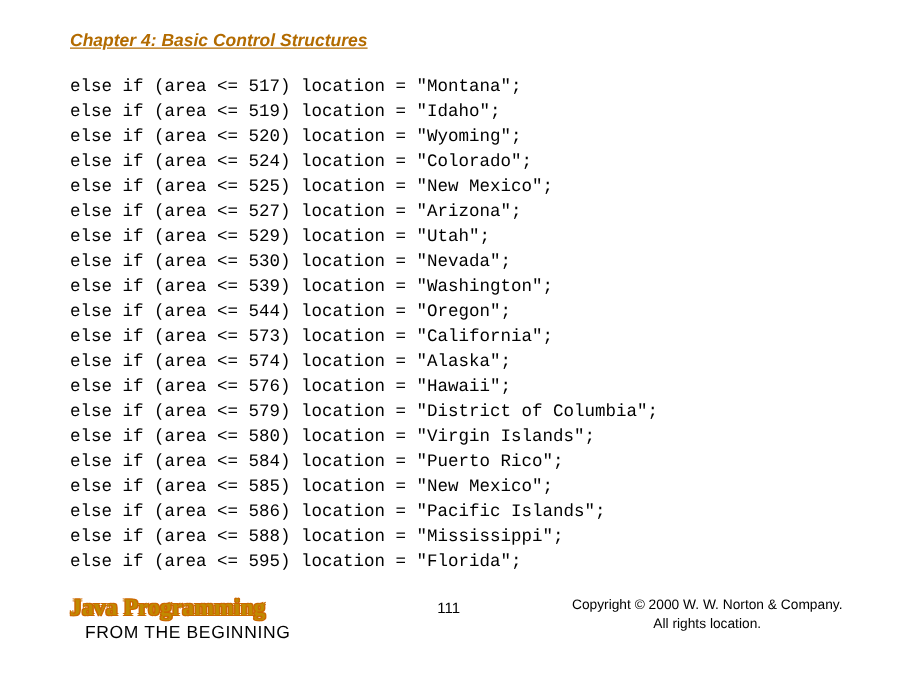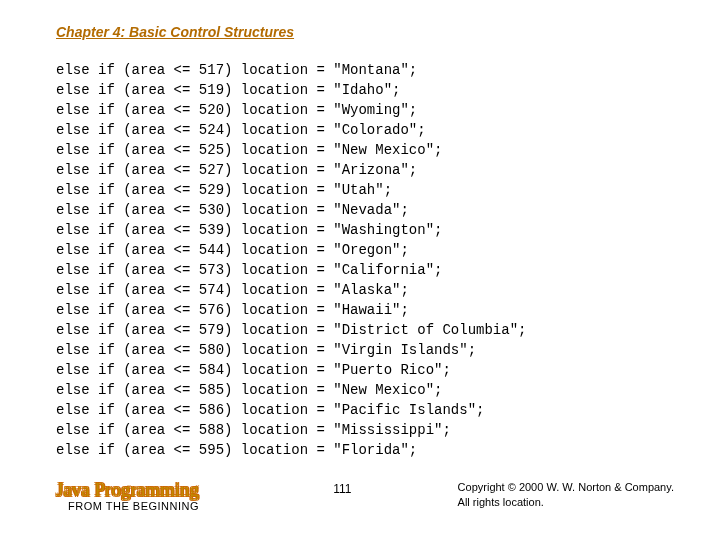--- a/index.html
+++ b/index.html
@@ -40,50 +40,50 @@
     display: flex;
     align-items: flex-start;
     justify-content: space-between;
   }
   .book-title-block {
     line-height: 1.0;
   }
   .book-title {
     font-family: "Times New Roman", Times, serif;
     font-size: 19px;
-    font-weight: normal;
+    font-weight: bold;
     color: #c08a00;
     
     text-shadow:
       -1px -1px 0 #cc6600,
        1px -1px 0 #cc6600,
       -1px  1px 0 #cc6600,
        1px  1px 0 #cc6600;
   }
   .book-subtitle {
     font-family: Arial, Helvetica, sans-serif;
-    font-size: 11px;
+    font-size: 14px;
     color: #000;
     letter-spacing: 0.5px;
     margin-top: 2px;
     margin-left: 12px;
   }
   .page-number {
     font-family: Arial, Helvetica, sans-serif;
     font-size: 12px;
     color: #000;
     align-self: flex-start;
     margin-top: 2px;
     margin-left: 28px;
   }
   .copyright {
     font-family: Arial, Helvetica, sans-serif;
     font-size: 11px;
     color: #000;
-    text-align: left;
+    text-align: center;
     line-height: 1.35;
   }
 </style>
 </head>
 <body>
 
 <div class="page">
 
   <div class="chapter-title">Chapter 4: Basic Control Structures</div>
 

